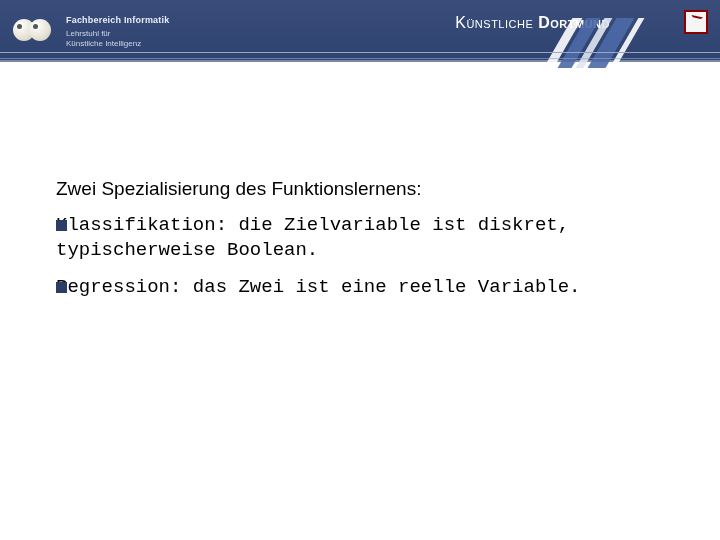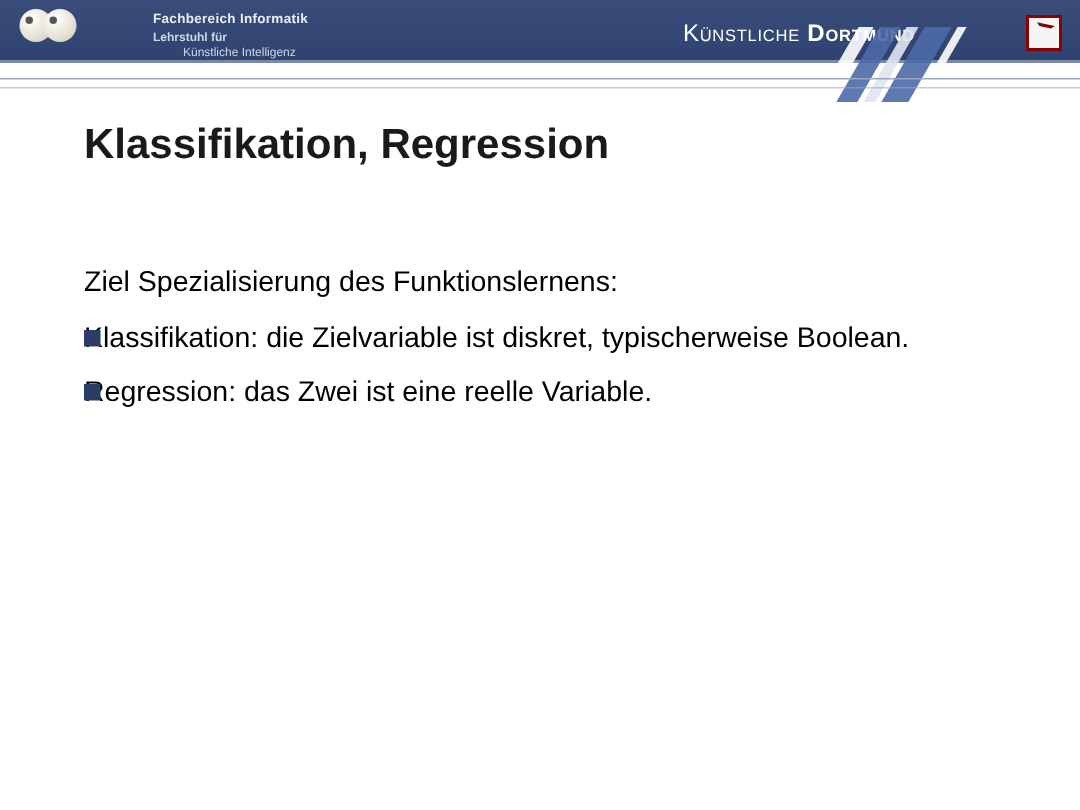--- a/index.html
+++ b/index.html
@@ -3,27 +3,26 @@
 <meta charset="utf-8">
 <style>
   * { margin: 0; padding: 0; box-sizing: border-box; }
   html, body { width: 720px; height: 540px; font-family: Arial, Helvetica, sans-serif; background: #fff; }
   .page { width: 720px; height: 540px; position: relative; overflow: hidden; }
 
   
   .header {
     position: relative;
     width: 100%;
-    height: 42px;
+    height: 62px;
     background: linear-gradient(#3a4d7a 0%, #2f4370 100%);
     border-bottom: 2px solid #7a89aa;
     color: #fff;
     display: flex;
-    align-items: flex-end;
-    gap: 36px;
+    align-items: center;
   }
   .brains {
     width: 60px; height: 46px;
     display: flex; align-items: center; justify-content: center;
     gap: -4px;
     padding-left: 4px;
   }
   .brain {
     width: 22px; height: 22px;
     background: radial-gradient(circle at 35% 30%, #fff, #e6e1d4 60%, #c8c2b0 100%);
@@ -36,22 +35,22 @@
   }
   .brain + .brain { margin-left: -6px; }
   .dept-block {
     margin-top: 4px;
     margin-left: 6px;
     font-size: 9px;
     line-height: 1.25;
     color: #e8ecf5;
   }
   .dept-block .l1 { font-weight: bold; letter-spacing: 0.2px; }
-  .dept-block .l2 { font-size: 8px; color: #cfd6e6; margin-top: 2px; font-weight: bold; }
-  .dept-block .l3 { font-size: 8px; color: #cfd6e6; margin-left: 20px; }
+  .dept-block .l2 { font-size: 8px; color: #cfd6e6; margin-top: 2px; }
+  .dept-block .l3 { font-size: 8px; color: #cfd6e6; }
 
   .uni-name {
     position: absolute;
     right: 110px;
     top: 14px;
     font-size: 16px;
     letter-spacing: 0.5px;
     color: #fff;
   }
   .uni-name .caps { font-variant: small-caps; }
@@ -117,20 +116,21 @@
     right: 56px;
     font-size: 19px;
     line-height: 1.35;
     color: #000;
   }
   .content p.intro { margin-bottom: 2px; }
   .content ul { list-style: none; margin-top: 0; }
   .content li {
     position: relative;
     margin-top: 11px;
+    font-family: Liberation Mono, monospace;
   }
   .content li::before {
     content: "";
     position: absolute;
     left: 0; top: 7px;
     width: 11px; height: 11px;
     background: #2b3c66;
   }
 </style>
 </head>
@@ -159,23 +159,22 @@
   <div class="stripes">
     <span></span>
       <span></span>
       <span></span>
       <span></span>
       <span></span>
   </div>
   <div class="rule-thin r1"></div>
   <div class="rule-thin r2"></div>
 
-  <h1 class="title">Klassifikation, Regression</h1>
 
   <div class="content">
-    <p class="intro">Ziel Spezialisierung des Funktionslernens:</p>
+    <p class="intro">Zwei Spezialisierung des Funktionslernens:</p>
     <ul>
       <li>Klassifikation: die Zielvariable ist diskret, typischerweise Boolean.</li>
       <li>Regression: das Zwei ist eine reelle Variable.</li>
     </ul>
   </div>
 
 </div>
 
 </body></html>

